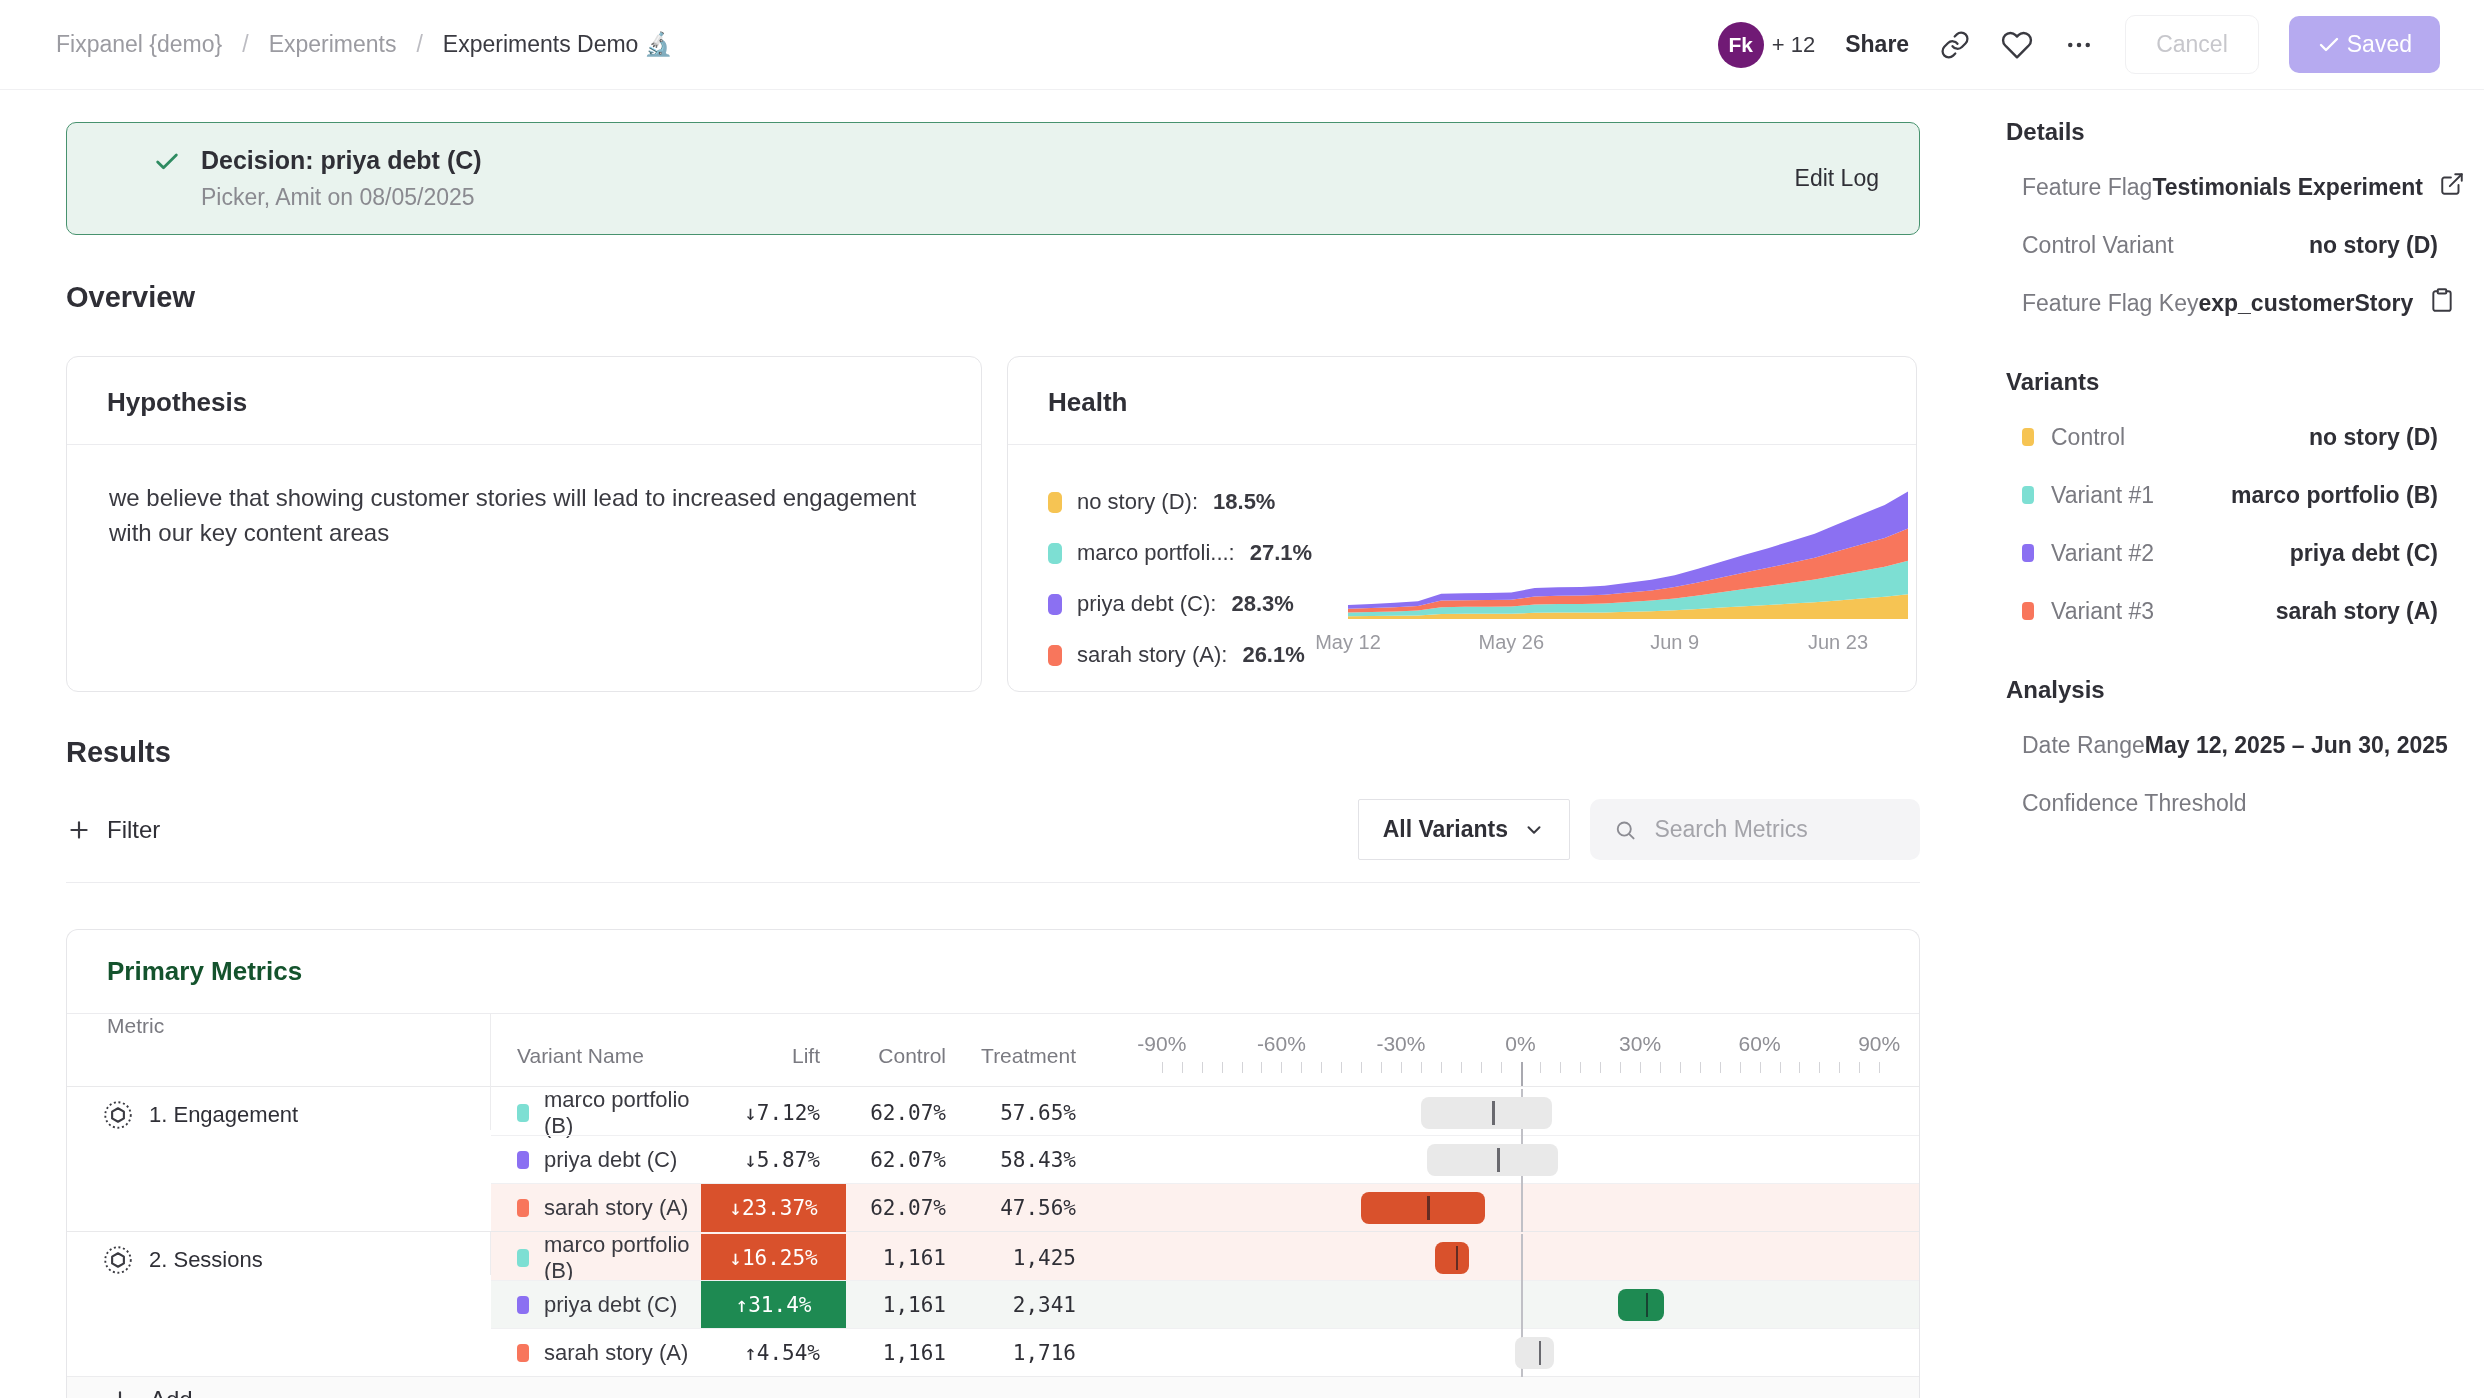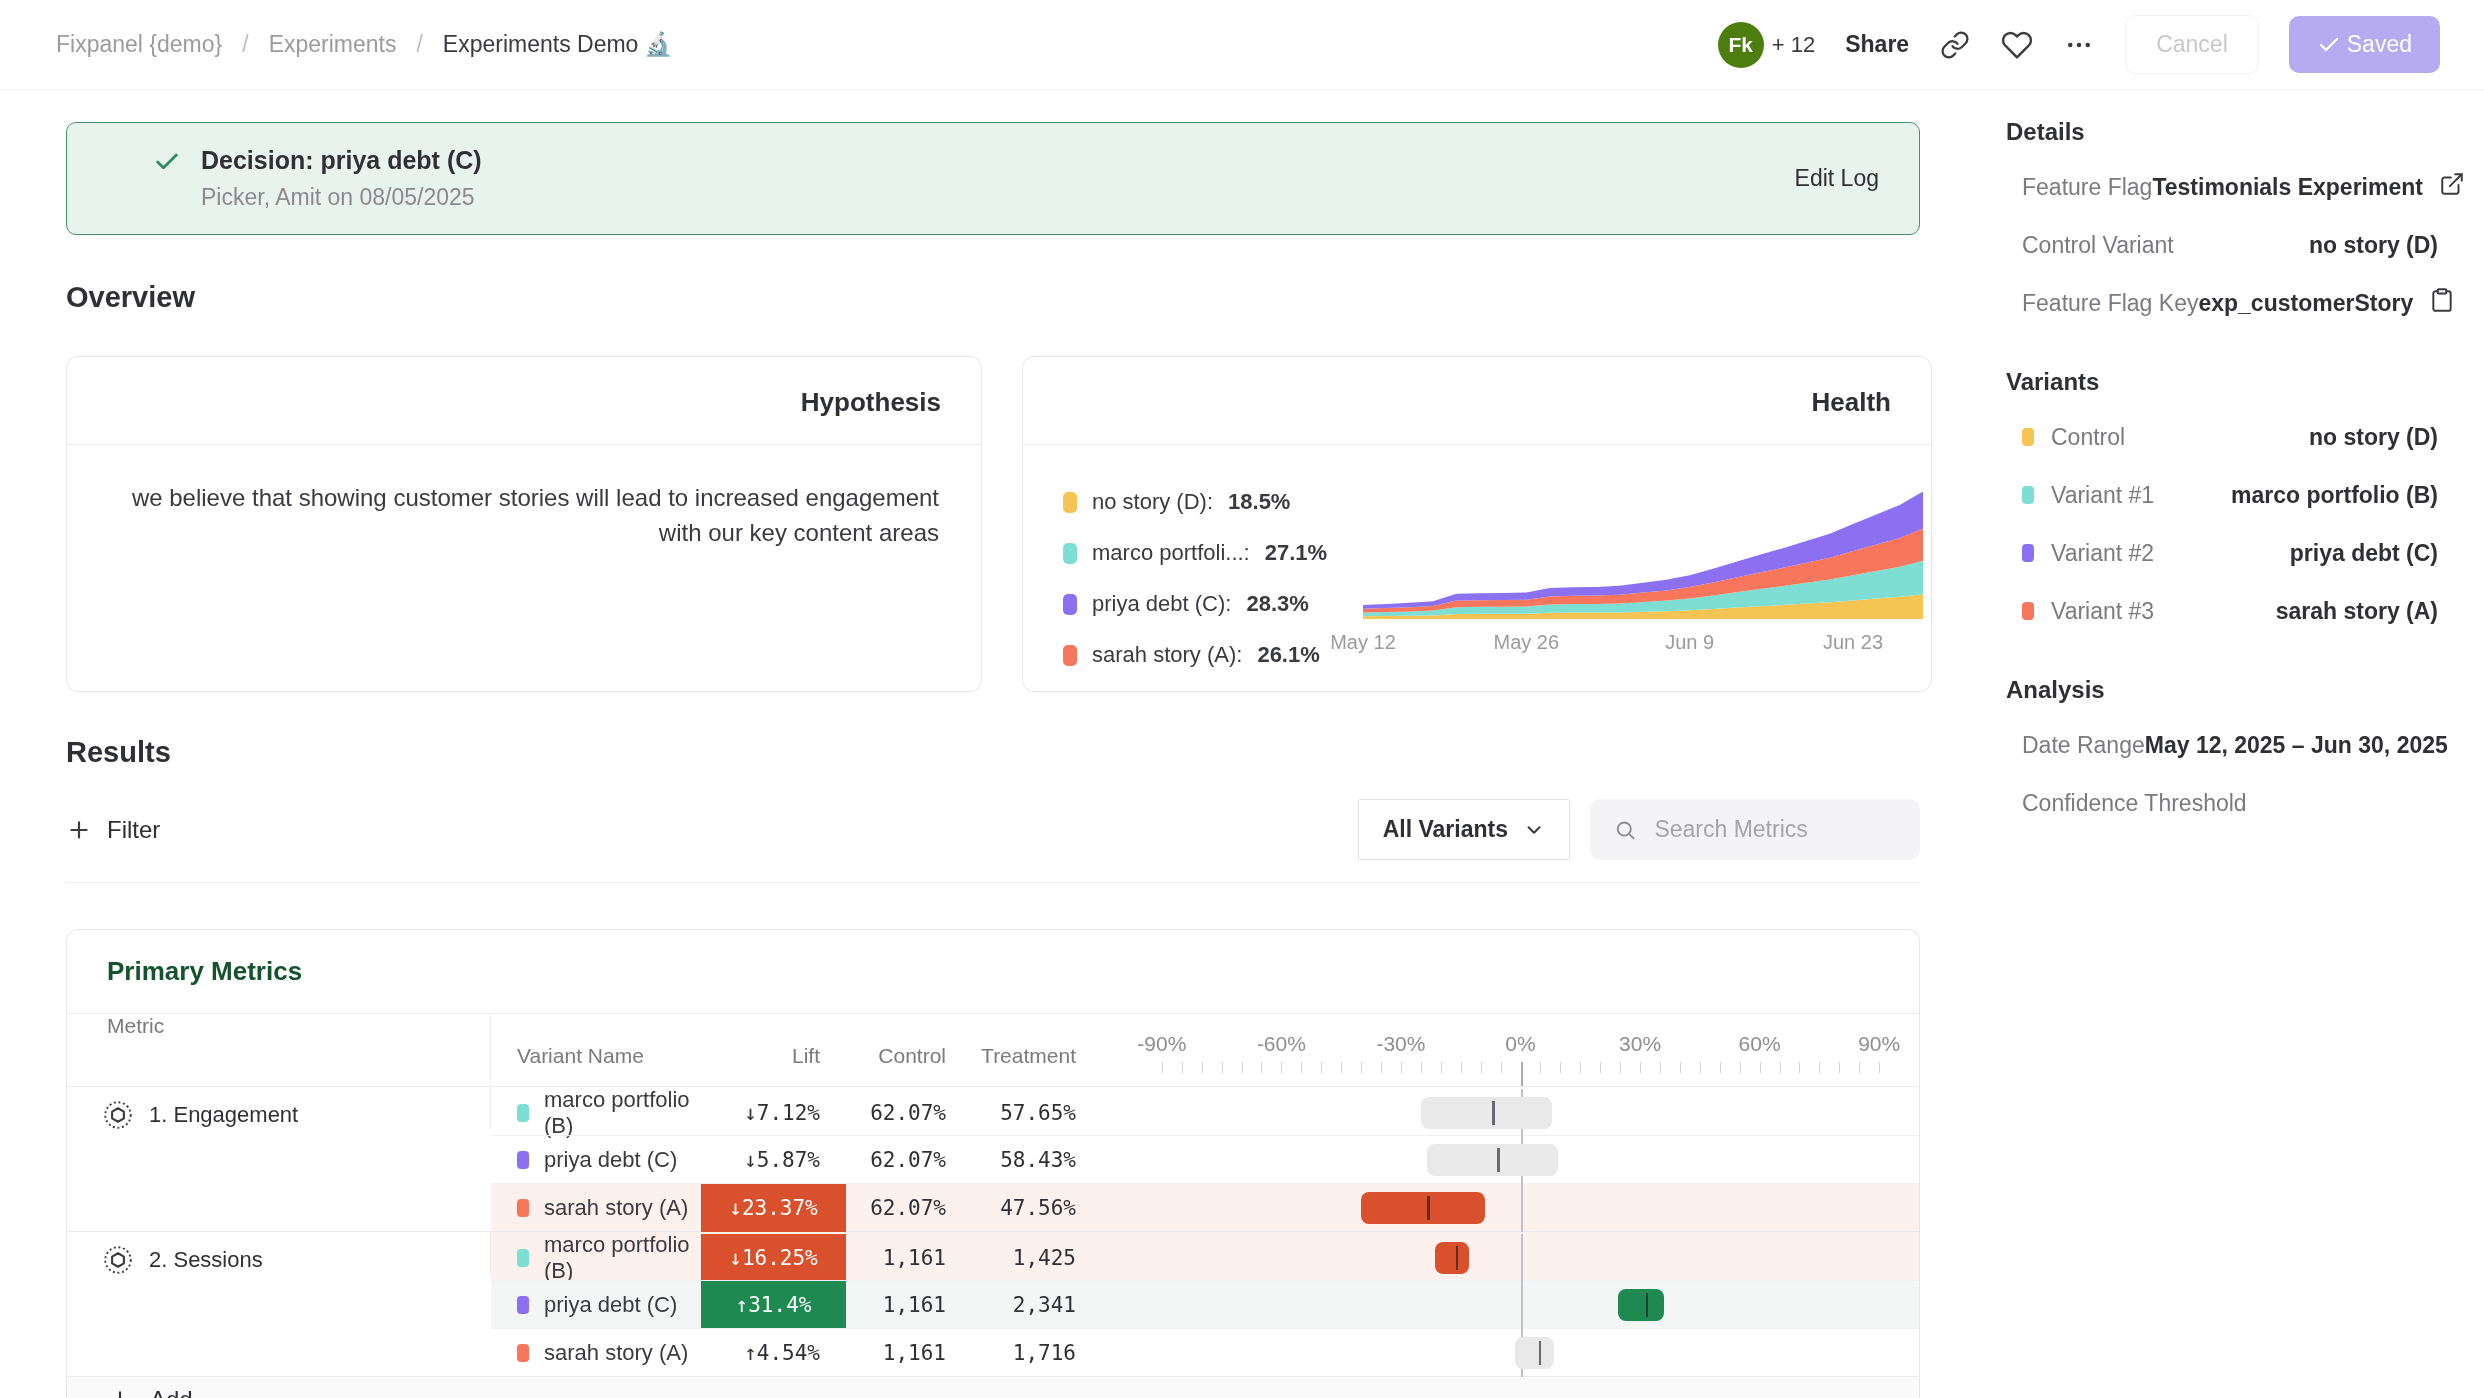--- a/index.html
+++ b/index.html
@@ -9,21 +9,21 @@
 
   
   .topbar { height:90px; display:flex; align-items:center; justify-content:space-between;
             padding:0 44px 0 56px; border-bottom:1px solid #f0f0f2; }
   .crumbs { display:flex; align-items:center; gap:20px; font-size:23px; color:#9b9ba1; }
   .crumb { cursor:pointer; }
   .crumb.current { color:#3a3a41; }
   .sep { color:#bcbcc2; }
   .topbar-right { display:flex; align-items:center; gap:30px; }
   .avatar-group { display:flex; align-items:center; gap:8px; }
-  .avatar { width:46px; height:46px; border-radius:50%; background:#4d7c0f; color:#fff;
+  .avatar { width:46px; height:46px; border-radius:50%; background:#701a75; color:#fff;
             display:flex; align-items:center; justify-content:center; font-weight:bold; font-size:21px; }
   .plus-count { font-size:22px; color:#3a3a41; }
   .share { font-size:23px; font-weight:600; color:#2f2f36; cursor:pointer; }
   .icon-btn { width:32px; height:32px; cursor:pointer; display:flex; align-items:center; justify-content:center; }
   .icon-btn svg, .share-icons svg { display:block; }
   .btn-cancel { padding:15px 30px; border:1px solid #f0f0f2; border-radius:10px; color:#c7c7cc;
                 font-size:23px; background:#fff; cursor:pointer; font-family:inherit; }
   .btn-saved  { padding:15px 28px; background:#b6aaf0; border:none; border-radius:10px; color:#fff;
                 font-size:23px; display:flex; gap:6px; align-items:center; cursor:pointer; font-family:inherit; }
 
@@ -35,21 +35,21 @@
   .banner-text {}
   .banner-title { font-size:25px; font-weight:700; color:#2f2f36; }
   .banner-sub { font-size:23px; color:#8a8a90; margin-top:9px; }
   .edit-log { font-size:23px; color:#2f2f36; cursor:pointer; }
 
   .section-h { font-size:29px; font-weight:700; color:#2f2f36; }
   #overview-heading { margin:46px 0 0 66px; }
   #results-heading { margin:44px 0 0 66px; }
 
   
-  .cards { display:flex; gap:40px; margin:42px 0 15px 66px;text-align:right; }
+  .cards { display:flex; gap:25px; margin:42px 0 15px 66px; }
   .card { border:1px solid #e6e6e9; border-radius:12px; background:#fff; }
   .card.hyp { width:916px; height:336px; }
   .card.health { width:910px; height:336px; }
   .card-h { padding:30px 40px 26px; font-size:26px; font-weight:700; color:#2f2f36; border-bottom:1px solid #ececef; }
   .hyp-body { padding:36px 42px; font-size:24px; line-height:1.45; color:#3a3a41; }
   .health-body { display:flex; padding:24px 24px 0 40px; }
   .legend { display:flex; flex-direction:column; gap:25px; width:300px; flex:none; padding-top:20px; }
   .legend-item { display:flex; align-items:center; gap:15px; font-size:22px; color:#3a3a41; }
   .swatch { width:14px; height:21px; border-radius:5px; flex:none; }
   .legend-label::after { content:": "; }

